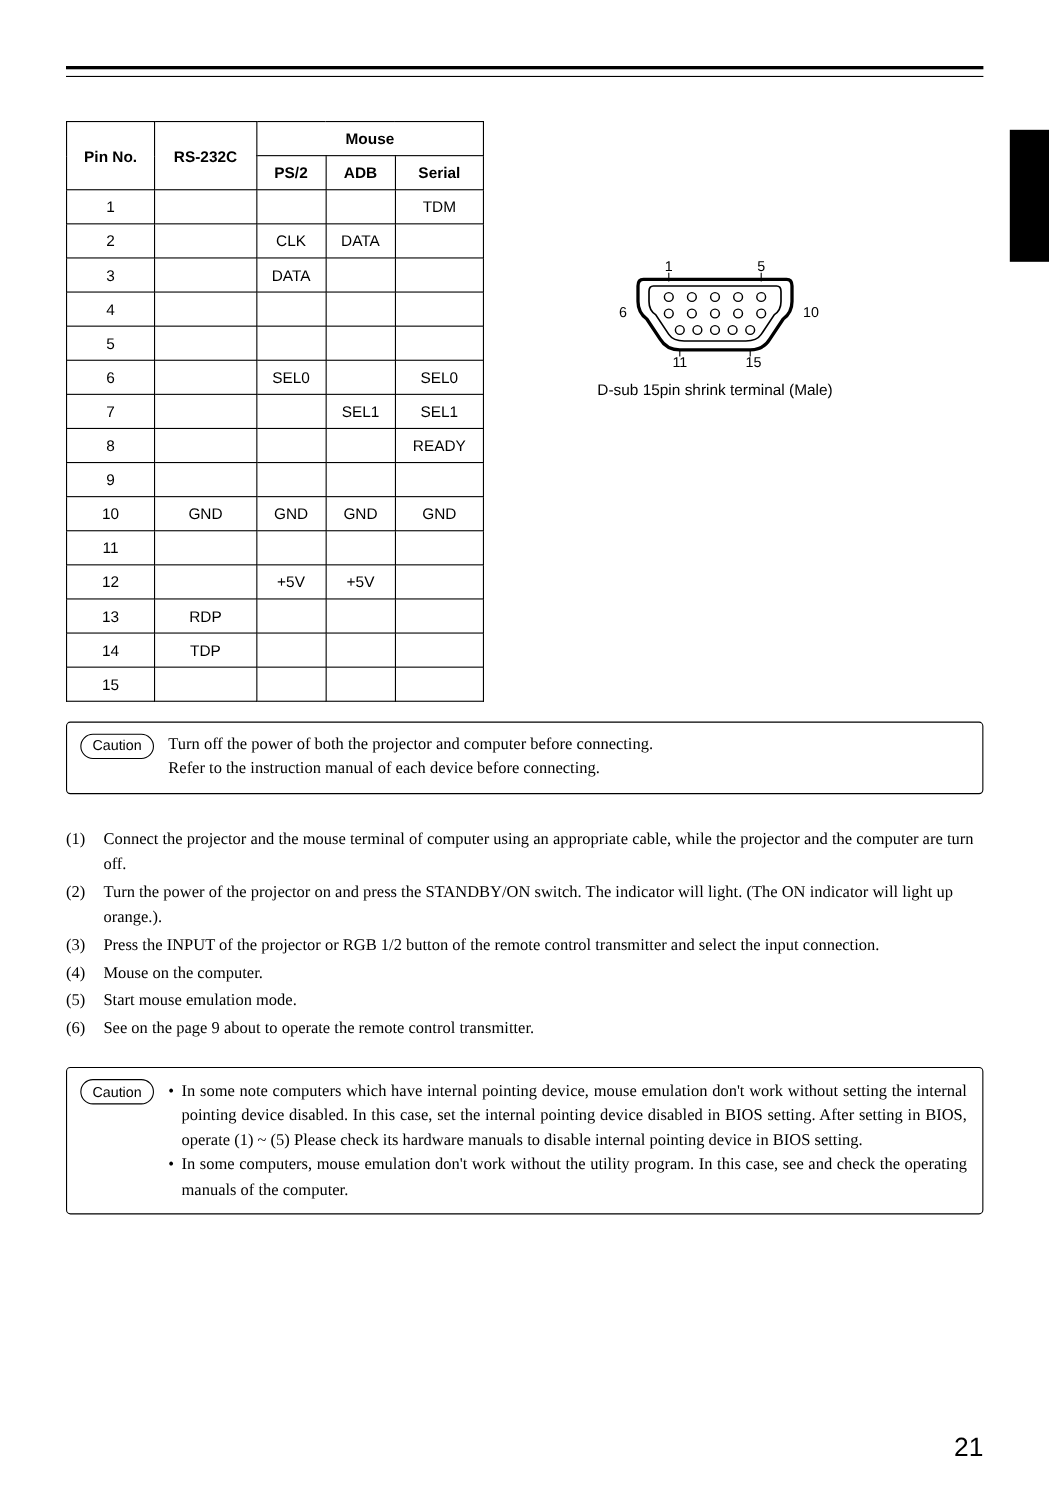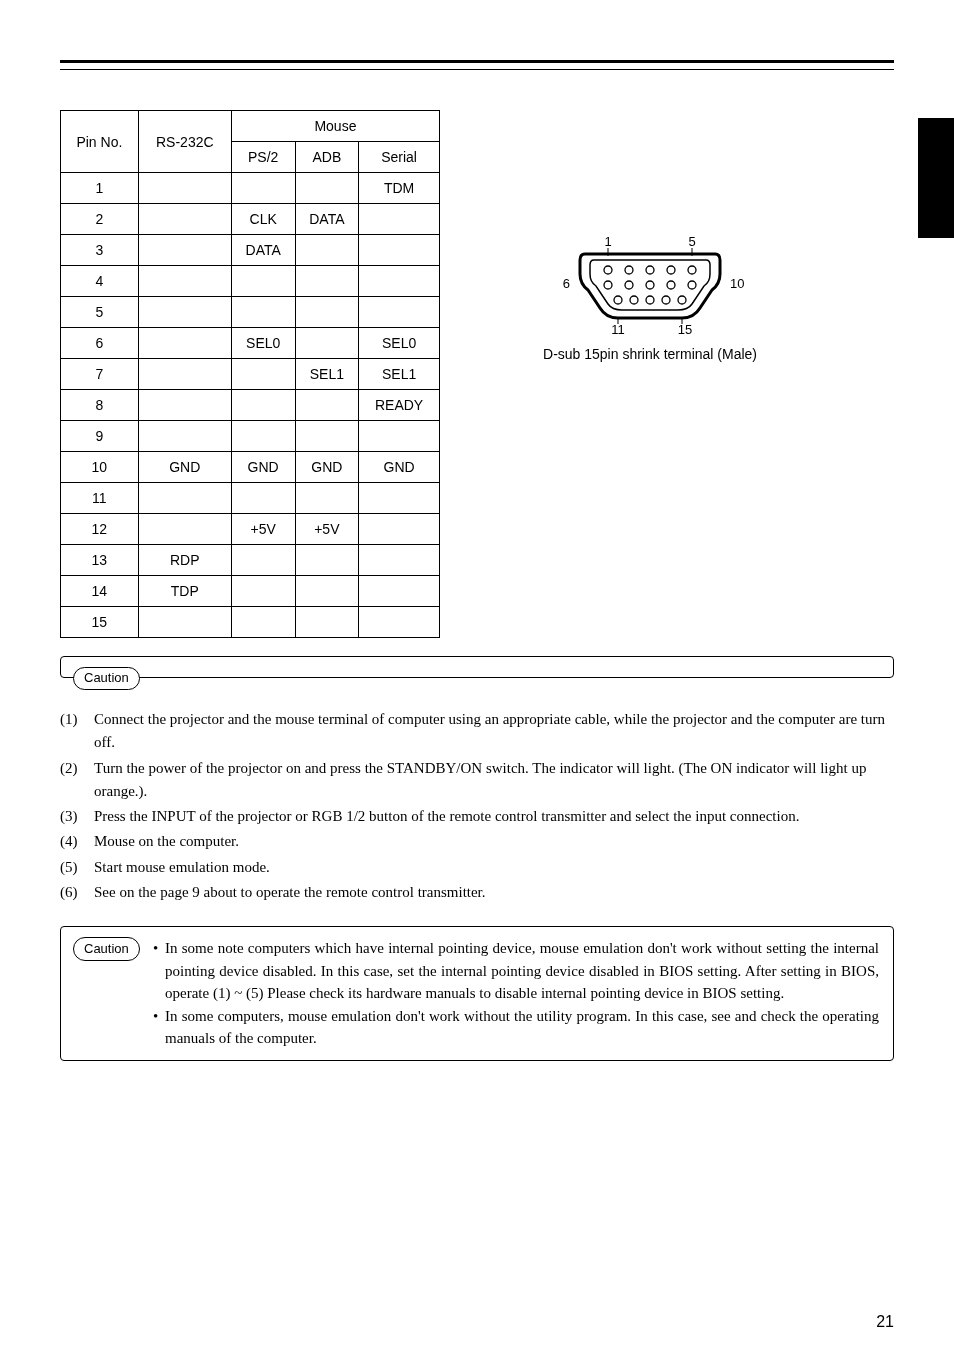--- a/index.html
+++ b/index.html
@@ -42,21 +42,21 @@
     font-size: 14px;
     width: 380px;
   }
   table.pin-table th, table.pin-table td {
     border: 1px solid #000;
     padding: 4px 6px;
     text-align: center;
     height: 22px;
   }
   table.pin-table th {
-    font-weight: normal;
+    font-weight: bold;
   }
   .connector-block {
     margin-top: 120px;
     font-family: Arial, Helvetica, sans-serif;
     font-size: 14px;
     text-align: center;
   }
   .connector-svg { display: block; margin: 0 auto 6px auto; }
   .caption-text { font-size: 14px; text-align: center; }
   .caution-box {
@@ -111,21 +111,21 @@
     text-align: justify;
   }
   .bullet-row { display: flex; margin-left: 78px; }
   .bullet-row .dot { min-width: 12px; }
   .bullet-row .btxt { flex: 1; }
   .page-num {
     position: absolute;
     bottom: 20px;
     right: 60px;
     font-family: Arial, Helvetica, sans-serif;
-    font-size: 16px;
+    font-size: 24px;
   }
 </style>
 </head>
 <body>
 
 <div class="page">
   <div class="top-rule"></div>
   <div class="side-tab"></div>
 
   <div class="upper-row">
@@ -288,20 +288,22 @@
         <line x1="88" y1="88" x2="88" y2="94" stroke="#000"></line>
         <line x1="152" y1="88" x2="152" y2="94" stroke="#000"></line>
       </svg>
       <div class="caption-text">D-sub 15pin shrink terminal (Male)</div>
     </div>
   </div>
 
   <div class="caution-box">
     <span class="caution-pill">Caution</span>
     <div class="caution-body">
+      <div>Turn off the power of both the projector and computer before connecting.</div>
+      <div>Refer to the instruction manual of each device before connecting.</div>
     </div>
   </div>
 
   <div class="procedure" id="procedure-list">
       <div class="item">
         <div class="num">(1)</div>
         <div class="txt">Connect the projector and the mouse terminal of computer using an appropriate cable, while the projector and the computer are turn off.</div>
       </div>
       <div class="item">
         <div class="num">(2)</div>

